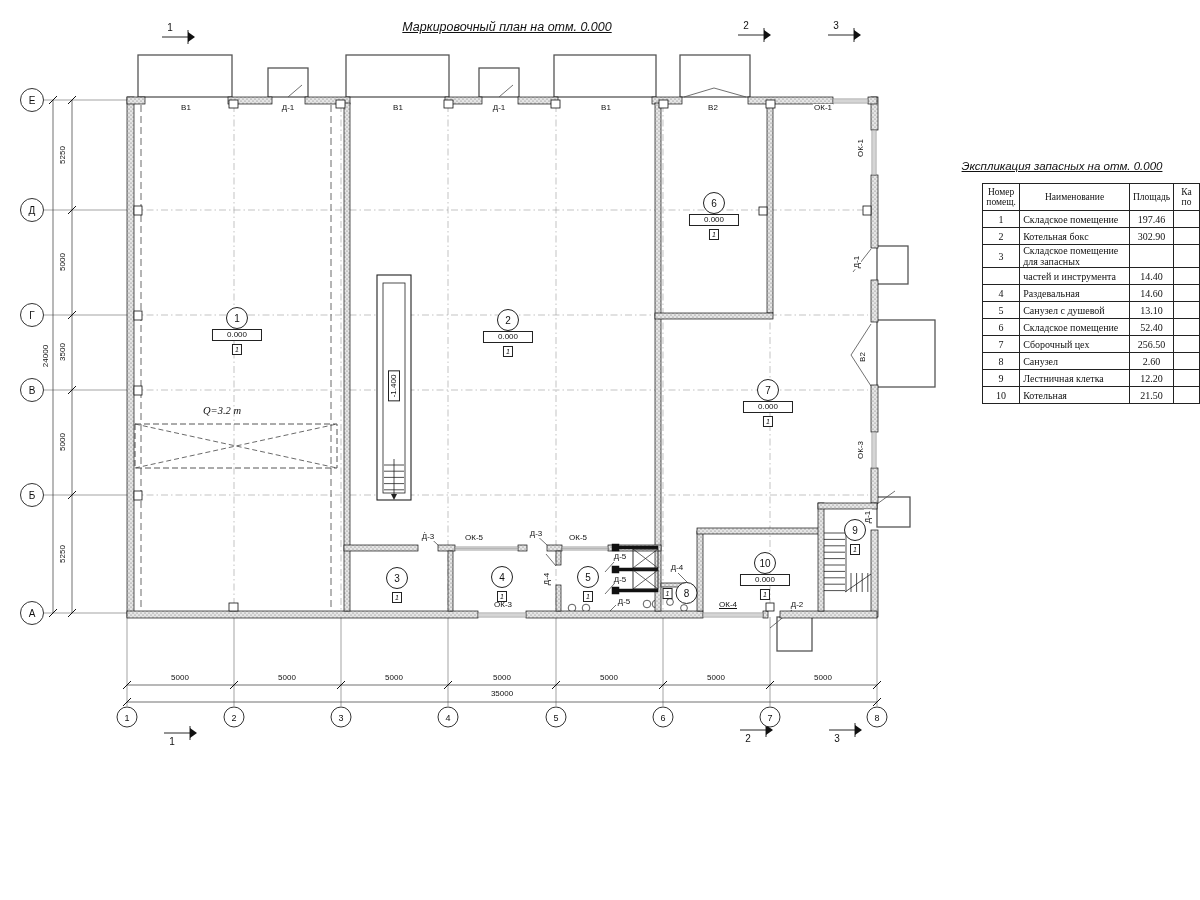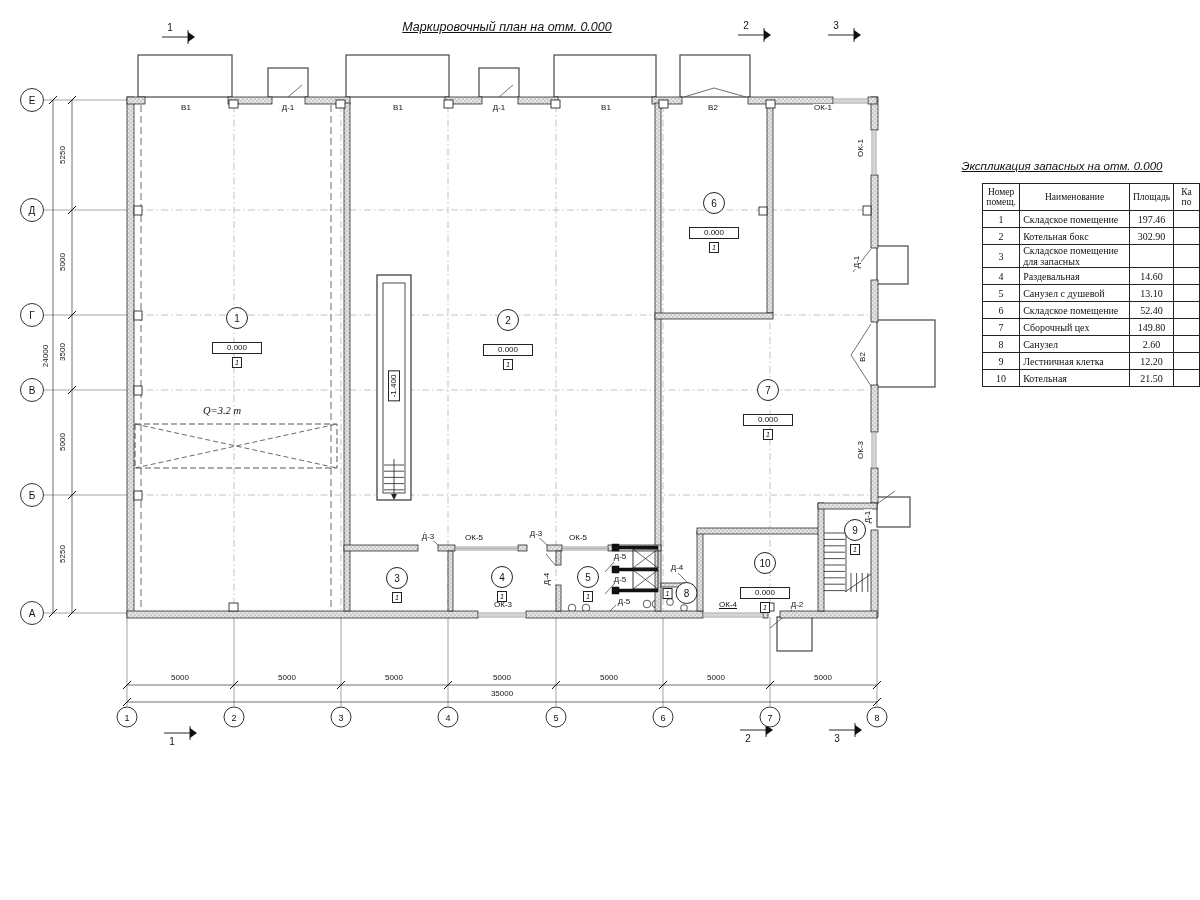--- a/index.html
+++ b/index.html
@@ -17,21 +17,21 @@
   .bub{position:absolute;border:1px solid #333;border-radius:50%;background:#fff;
        display:flex;align-items:center;justify-content:center;transform:translate(-50%,-50%);}
   .bub.row{width:22px;height:22px;font-size:10px;}
   .bub.col{width:19px;height:19px;font-size:9px;}
   .room{position:absolute;display:flex;flex-direction:column;align-items:center;
         transform:translateX(-50%);}
   .room.side{flex-direction:row;transform:translate(-50%,-50%);align-items:center;}
   .room.side .flr{margin:0 3px 0 0;}
   .rc{width:20px;height:20px;border:1px solid #222;border-radius:50%;background:#fff;
       display:flex;align-items:center;justify-content:center;font-size:10px;flex:none;}
-  .elev{border:1px solid #222;background:#fff;font-size:8px;padding:0 14px;margin-top:13px;line-height:10px;}
+  .elev{border:1px solid #222;background:#fff;font-size:8px;padding:0 14px;margin-top:0;line-height:10px;}
   .flr{border:1px solid #222;background:#fff;font-size:7px;font-style:italic;padding:0 2px;margin-top:3px;line-height:9px;}
   .sec{position:absolute;font-size:10px;transform:translate(-50%,-50%);background:#fff;padding:0 1px;}
   .clbl{position:absolute;transform:translate(-50%,-50%);font-family:Liberation Serif, serif;
         font-style:italic;font-size:10.5px;white-space:nowrap;}
   .plbl{position:absolute;transform:translate(-50%,-50%) rotate(-90deg);border:1px solid #222;
         background:#fff;font-size:8px;padding:0 3px;line-height:10px;}
   .xtable{position:absolute;left:982px;top:183px;border-collapse:collapse;background:#fff;font-family:Liberation Serif, serif;}
   .xtable th,.xtable td{border:1px solid #222;font-size:10px;font-weight:normal;
         padding:0 3px;height:16px;overflow:hidden;}
   .xtable th{text-align:center;font-size:9.5px;line-height:1.1;height:26px;}
@@ -290,41 +290,47 @@
           <td class="c">302.90</td>
           <td></td>
         </tr>
         <tr>
           <td class="c">3</td>
           <td class="">Складское помещение для запасных</td>
           <td class="c"></td>
           <td></td>
         </tr>
         <tr>
+          <td class="c"></td>
+          <td class="">частей и инструмента</td>
+          <td class="c">14.40</td>
+          <td></td>
+        </tr>
+        <tr>
           <td class="c">4</td>
           <td class="">Раздевальная</td>
           <td class="c">14.60</td>
           <td></td>
         </tr>
         <tr>
           <td class="c">5</td>
           <td class="">Санузел с душевой</td>
           <td class="c">13.10</td>
           <td></td>
         </tr>
         <tr>
           <td class="c">6</td>
           <td class="">Складское помещение</td>
           <td class="c">52.40</td>
           <td></td>
         </tr>
         <tr>
           <td class="c">7</td>
           <td class="">Сборочный цех</td>
-          <td class="c">149.80</td>
+          <td class="c">256.50</td>
           <td></td>
         </tr>
         <tr>
           <td class="c">8</td>
           <td class="">Санузел</td>
           <td class="c">2.60</td>
           <td></td>
         </tr>
         <tr>
           <td class="c">9</td>

